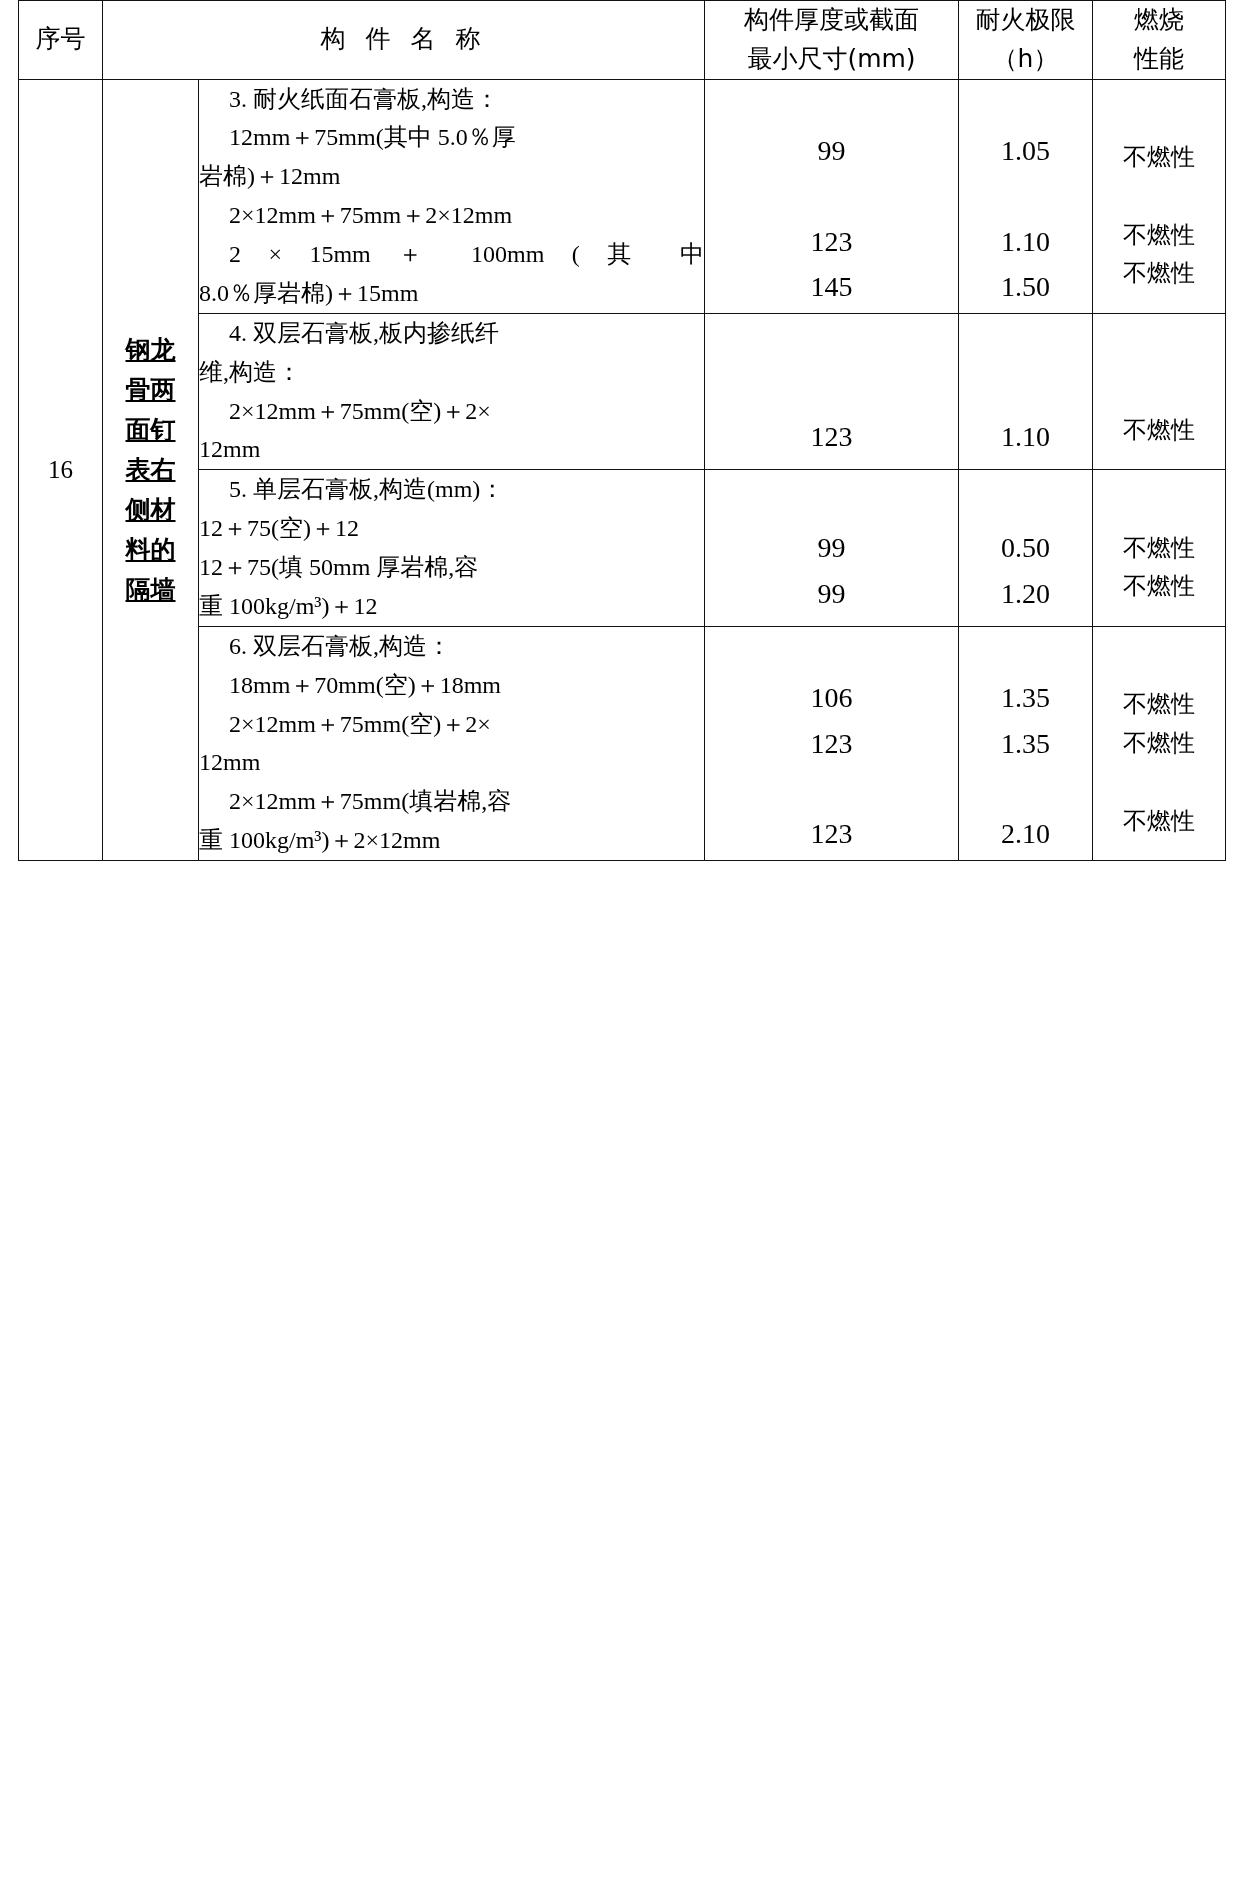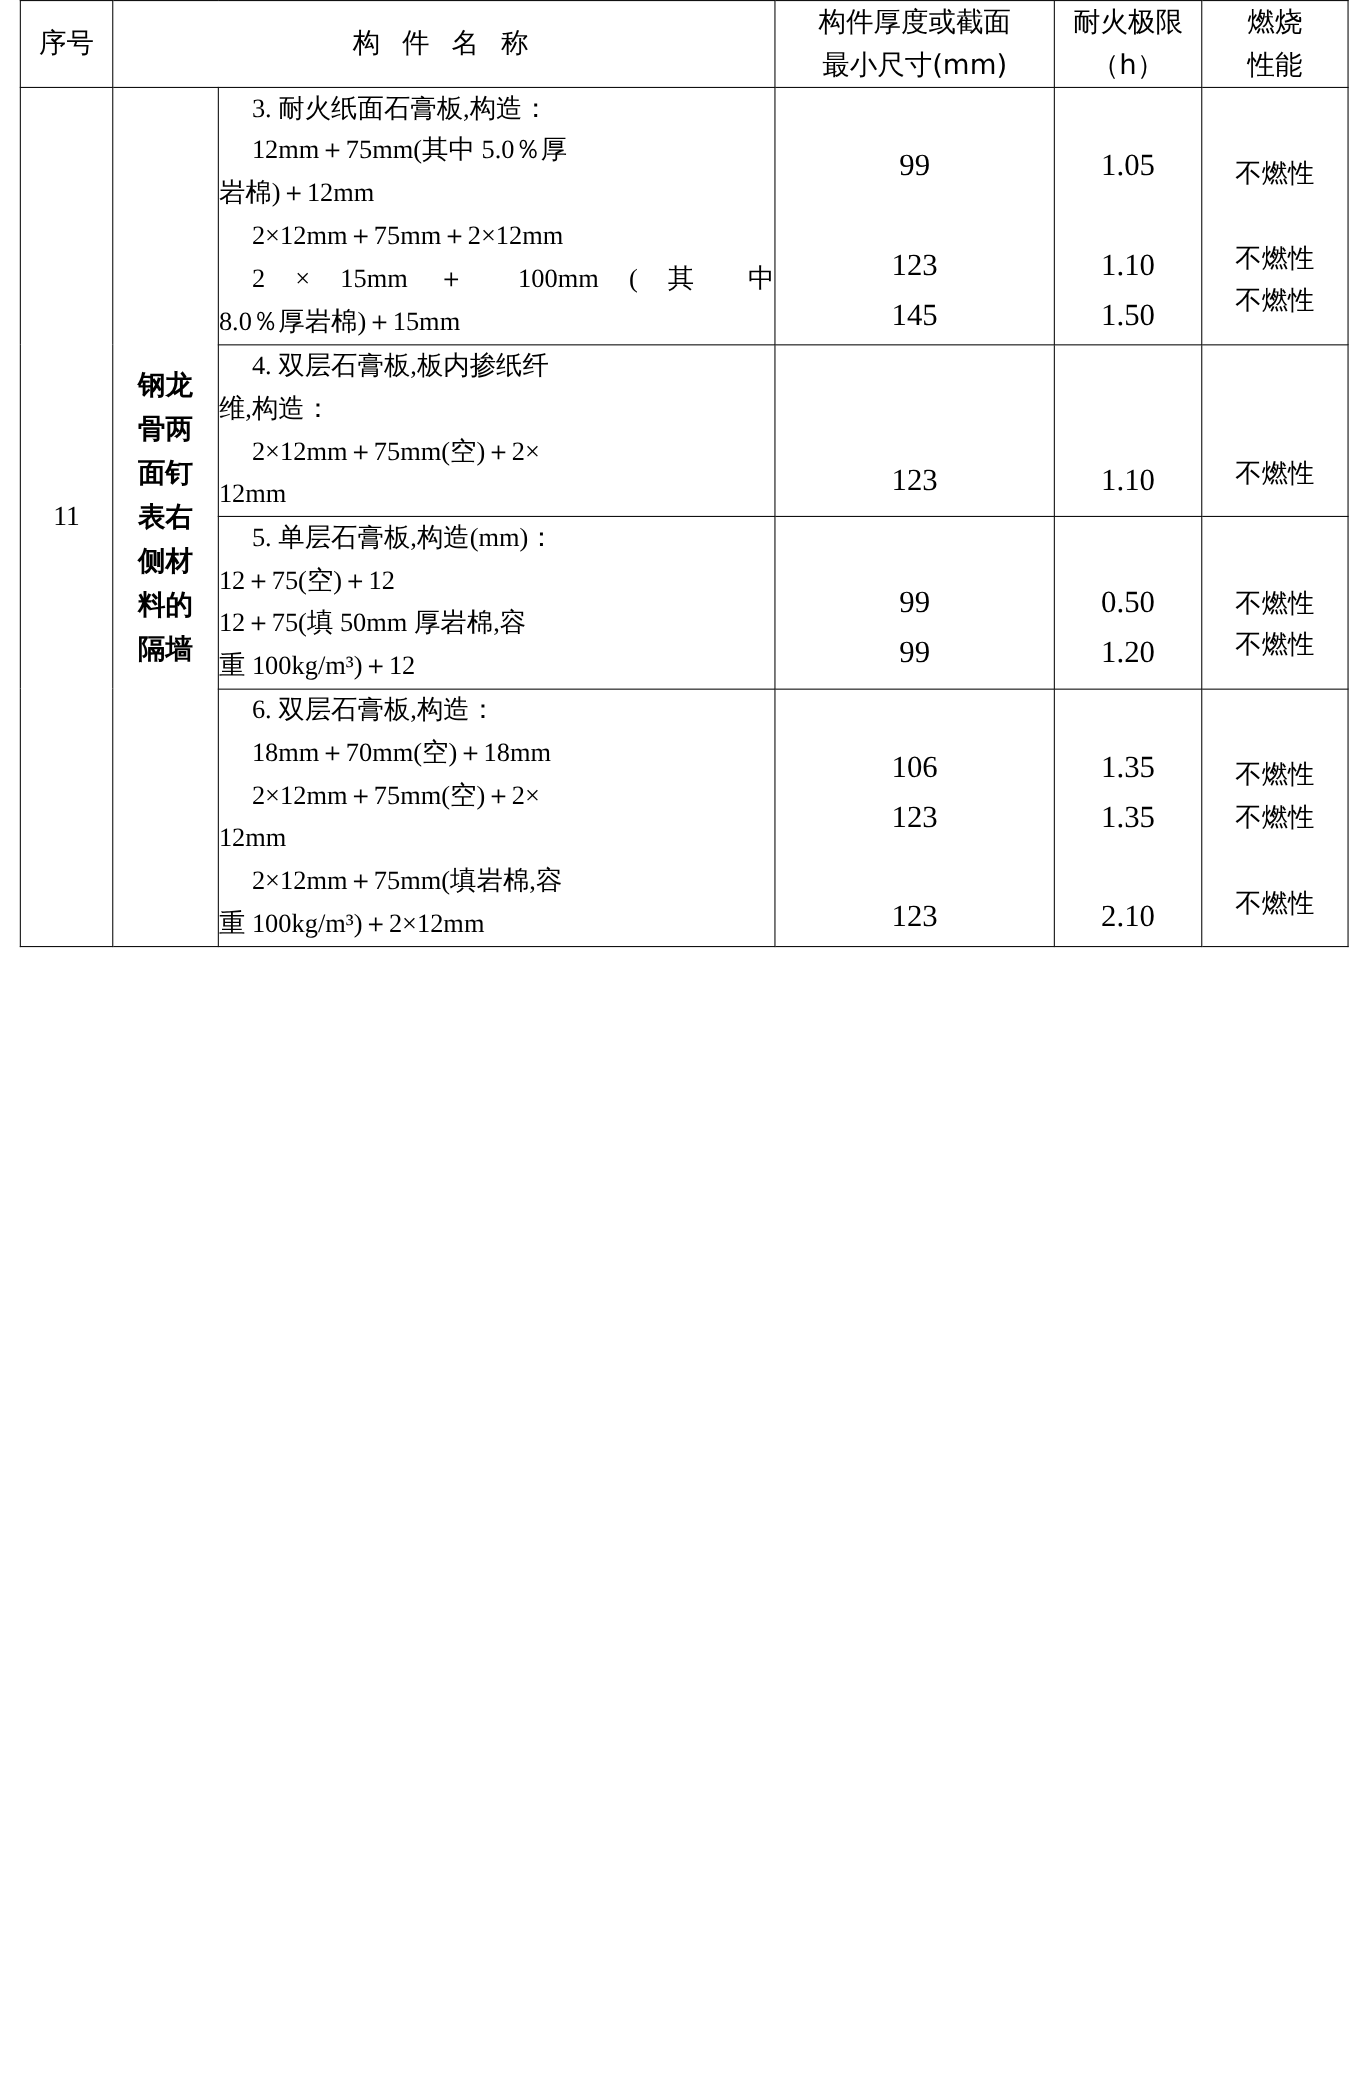--- a/index.html
+++ b/index.html
@@ -67,21 +67,21 @@
     font-family: "Liberation Serif", serif;
   }
   .cat-cell {
     text-align: center;
     font-size: 25px;
     font-family: "DejaVu Sans", "Liberation Sans", sans-serif;
     line-height: 1.6;
     padding: 4px 18px;
     font-weight: bold;
   }
-  .cat-cell .catline { display: block; }
+  .cat-cell .catline { display: block; text-decoration: underline; }
 
   .name-cell {
     font-size: 24px;
     font-family: Liberation Serif, serif;
     line-height: 1.62;
     padding: 26px 14px 26px 18px;
     text-align: justify;
     margin-top: 22px;
   }
   .name-cell .ln { display: block; }
@@ -147,21 +147,21 @@
         </th>
         <th class="head-cell">
           <span>燃烧</span><br>
           <span>性能</span>
         </th>
       </tr>
     </thead>
     <tbody>
 
       <tr>
-        <td class="seq-cell" rowspan="4">11</td>
+        <td class="seq-cell" rowspan="4">16</td>
         <td class="cat-cell" rowspan="4">
           <span class="catline">钢龙</span>
           <span class="catline">骨两</span>
           <span class="catline">面钉</span>
           <span class="catline">表右</span>
           <span class="catline">侧材</span>
           <span class="catline">料的</span>
           <span class="catline">隔墙</span>
         </td>
         <td class="name-cell pad-top-1">

